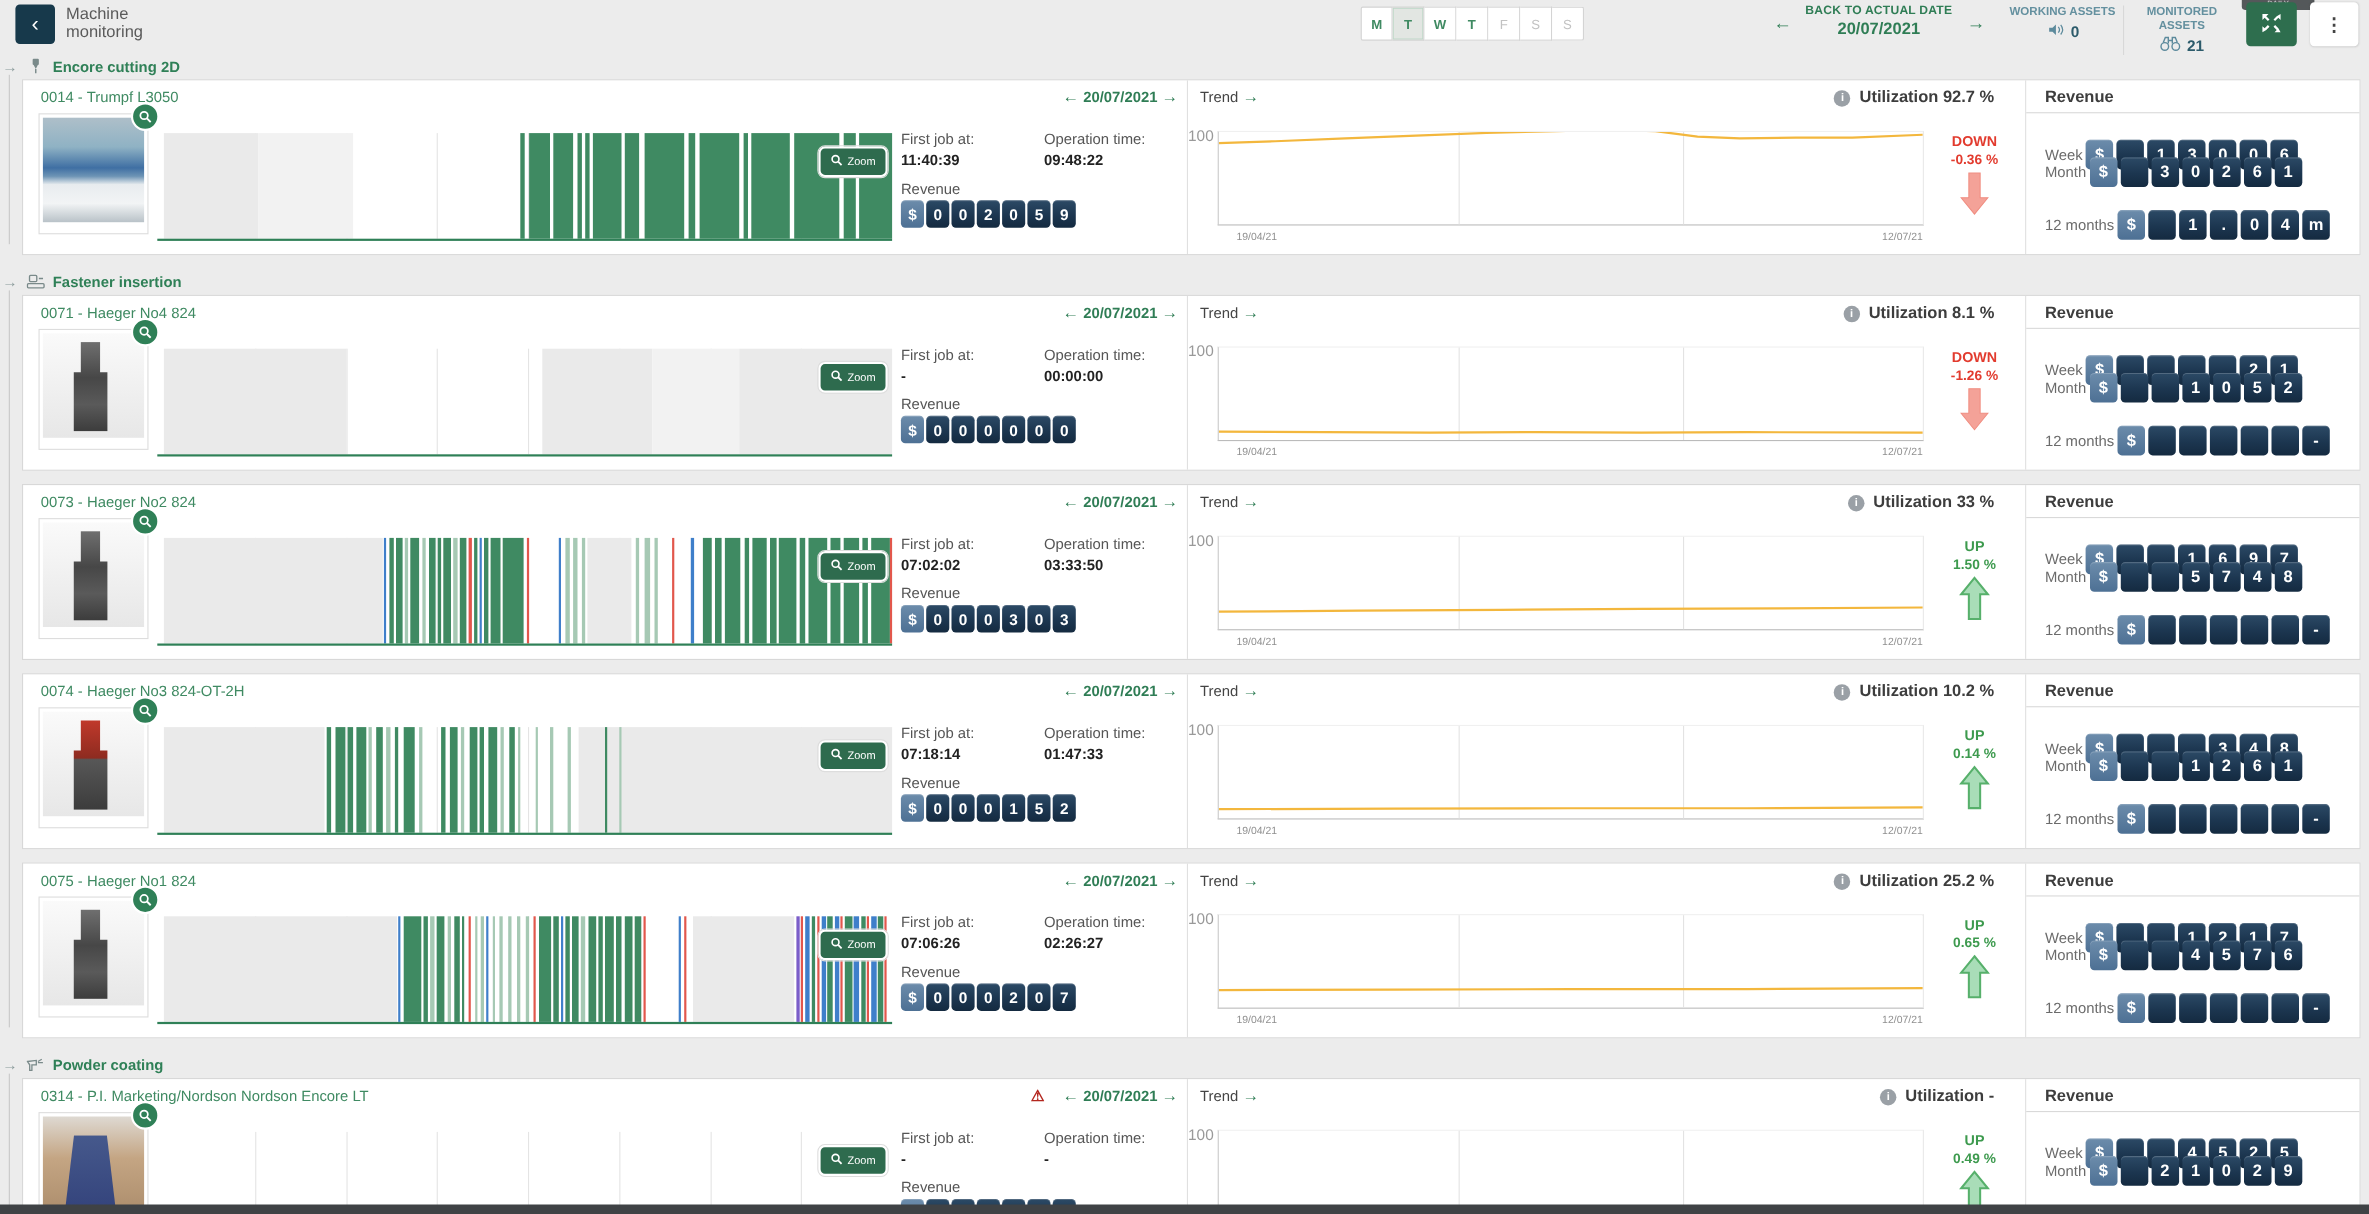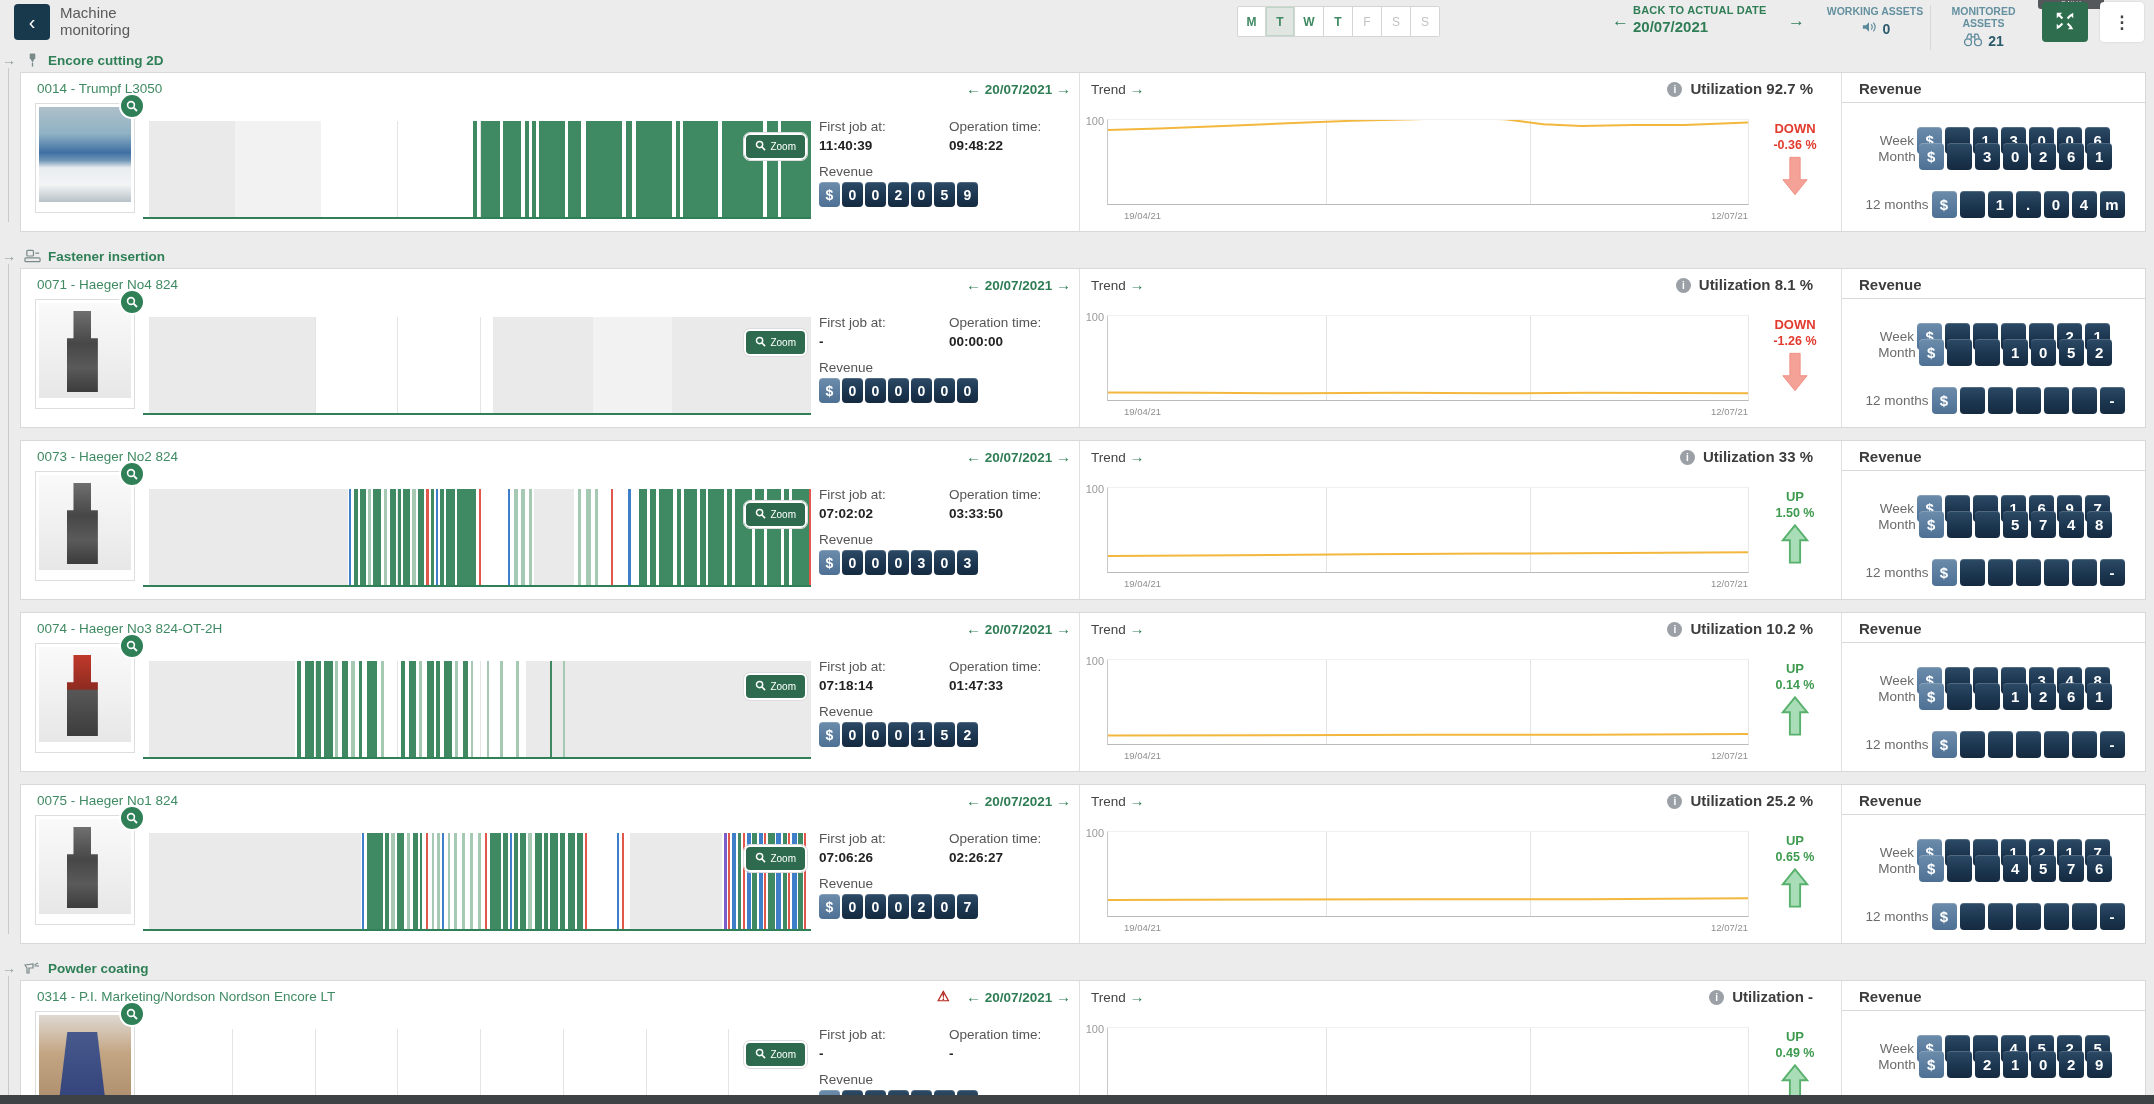--- a/index.html
+++ b/index.html
@@ -15,21 +15,21 @@
     line-height:17px; color:#5a5a5a; }
   .days { position:absolute; left:1237px; top:6px; display:flex; }
   .day-btn { width:29px; height:31px; background:#fff; border:1px solid #d4d4d4;
     border-left:none; font-weight:bold; font-size:12px; color:#3f8a62; cursor:pointer; }
   .day-btn:first-child { border-left:1px solid #d4d4d4; border-radius:2px 0 0 2px; }
   .day-btn:last-child { border-radius:0 2px 2px 0; }
   .day-btn.selected { background:#e2e6e2; box-shadow:inset 0 0 0 1px #bdd7c7; }
   .day-btn.disabled { color:#c2c2c2; font-weight:normal; cursor:default; }
   .nav-arrow-top { position:absolute; top:11px; font-size:17px; font-weight:bold;
     color:#2f7d55; cursor:pointer; background:none; border:none; }
-  .date-block { position:absolute; left:1633px; top:4px; width:150px; cursor:pointer; }
+  .date-block { position:absolute; left:1633px; top:4px; width:150px; text-align:center; cursor:pointer; }
   .date-block .cap { font-size:11px; font-weight:bold; color:#2f7d55; letter-spacing:.2px; }
   .date-block .val { font-size:15px; font-weight:bold; color:#2f7d55; margin-top:2px; }
   .asset-block { position:absolute; top:5px; width:106px; text-align:center; }
   .asset-block.mon { border-left:1px solid #d8d8d8; }
   .asset-block .cap { font-size:10.5px; font-weight:bold; color:#64909f; }
   .asset-block .val { font-size:14px; font-weight:bold; color:#2c5b6b; margin-top:3px;
     display:flex; align-items:center; justify-content:center; gap:5px; }
   .expand-btn { position:absolute; left:2042px; top:2px; width:46px; height:40px;
     background:#2e6e4e; border:none; border-radius:4px; cursor:pointer;
     display:flex; align-items:center; justify-content:center; }
@@ -110,34 +110,34 @@
   .digit.dollar { background:linear-gradient(180deg,#6c8cab,#4d7094); }
   .digits.small { position:absolute; left:798px; top:109px; }
   .digits.small .digit { width:21px; height:25px; font-size:14px; margin-left:2px; }
   .digits.small .digit:first-child { margin-left:0; }
 
   .trend { position:absolute; left:1086px; top:46px; width:642px; height:86px;
     border-left:1px solid #c9c9c9; border-bottom:1px solid #bbb; border-top:1px solid #f0f0f0;
     border-right:1px solid #e8e8e8; }
   .trend .grid { position:absolute; top:0; bottom:0; width:1px; background:#e3e3e3; }
   .trend svg { position:absolute; inset:0; width:100%; height:100%; }
-  .tick100 { position:absolute; left:-28px; top:-5px; width:24px; text-align:right;
-    font-size:11px; color:#999; }
+  .tick100 { position:absolute; left:-28px; top:-5px; width:24px; 
+    font-size:14px; color:#999; }
   .tdate { position:absolute; top:90px; font-size:9.5px; color:#8f8f8f; }
   .tdate.left { left:16px; } .tdate.right { right:0; }
 
   .change { position:absolute; left:1738px; top:48px; width:72px; text-align:center; }
   .change .dir { font-size:13px; font-weight:bold; }
   .change .pct { font-size:12.5px; font-weight:bold; margin-top:2px; }
   .change.down .dir, .change.down .pct { color:#e23b2e; }
   .change.up .dir, .change.up .pct { color:#3d9a4e; }
   .change .arrow { margin-top:3px; }
 
   .rev-row { position:absolute; left:1838px; right:14px; height:27px;
-    display:flex; align-items:center; justify-content:center; }
+    display:flex; align-items:center; justify-content:flex-start; }
   .rev-row .rev-label { font-size:13.5px; color:#6b6b6b; }
   .r-week { top:54px; } .r-month { top:70px; } .r-y12 { top:118px; }
 
   .bottom-bar { position:absolute; left:0; right:0; bottom:0; height:9px; background:#3f4245; z-index:60; }
 </style>
 </head>
 <body>
 
 <div class="topbar">
   <button class="back-btn">‹</button>

